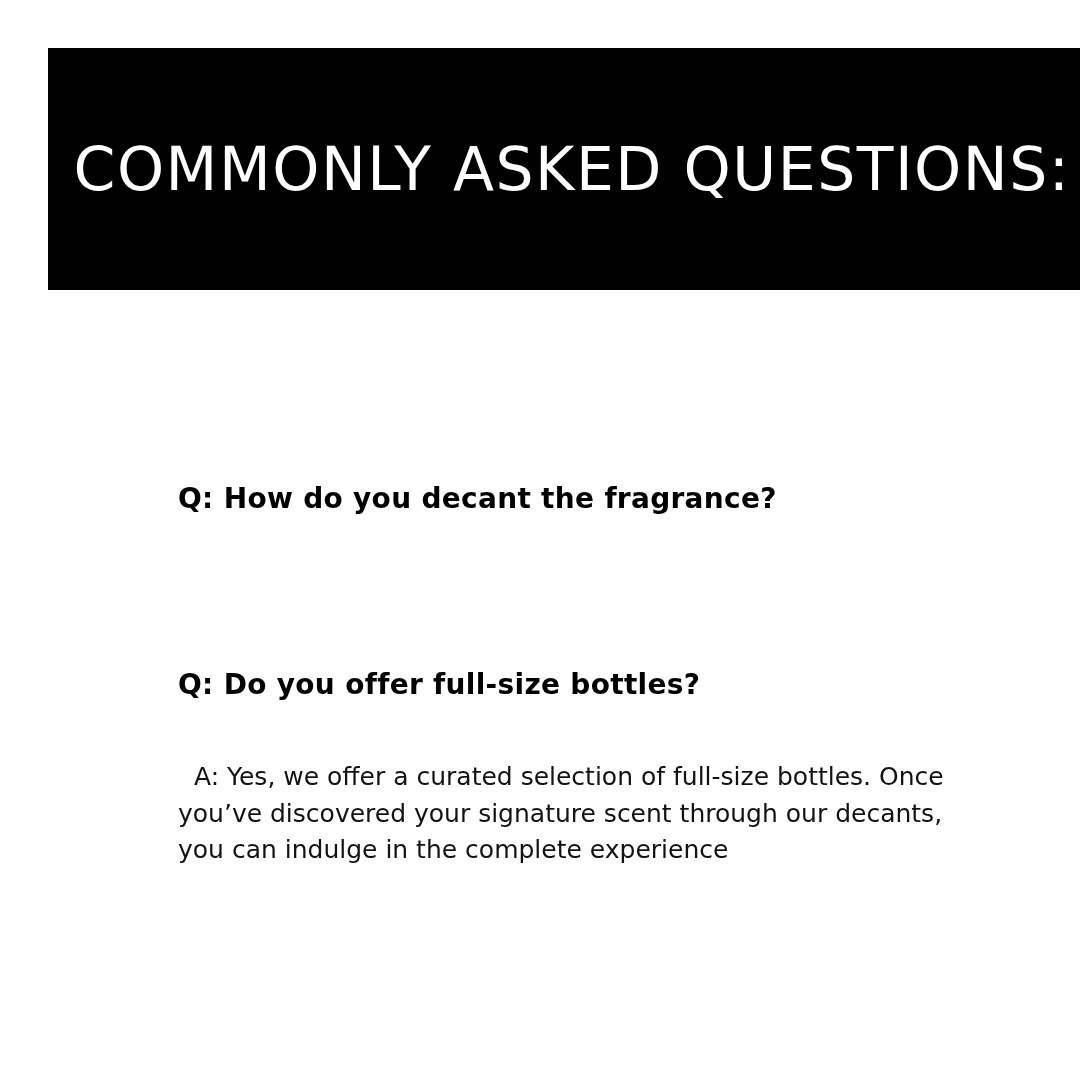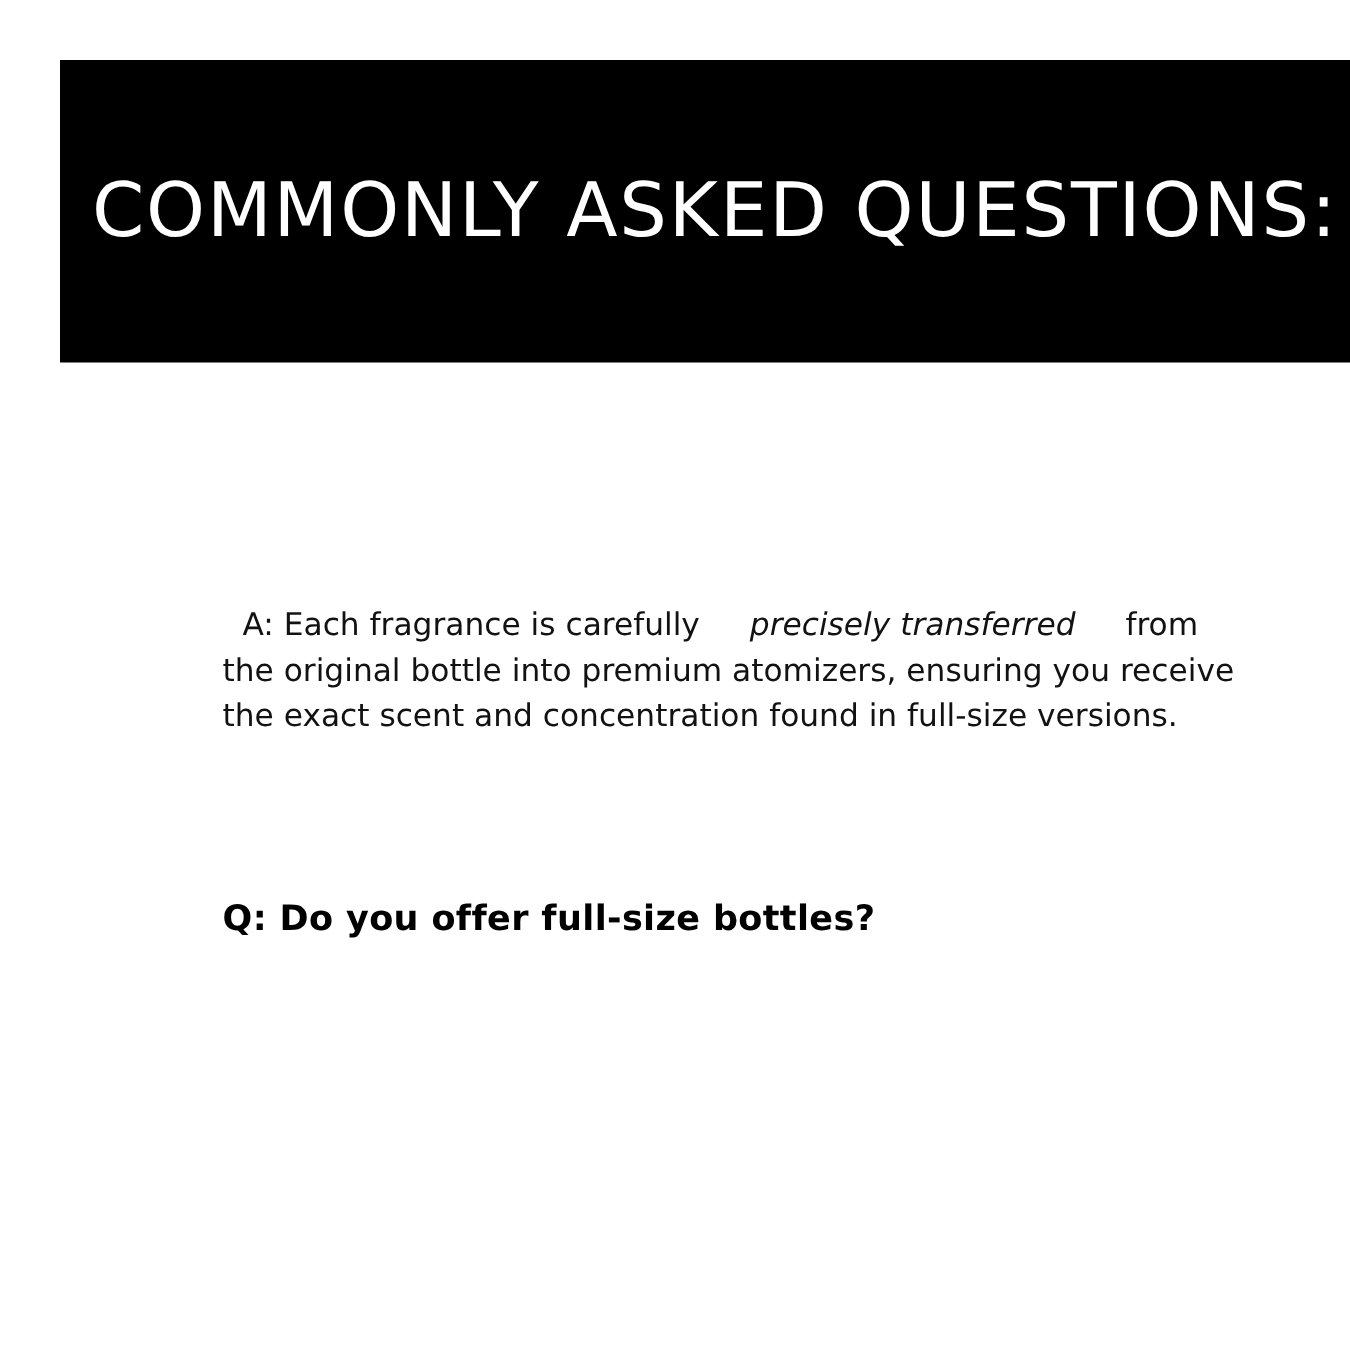--- a/index.html
+++ b/index.html
@@ -73,21 +73,22 @@
   <div class="header-band">
     <h1 class="header-title">COMMONLY ASKED QUESTIONS:</h1>
   </div>
 
   <div class="faq-body">
 
     <div class="faq-item">
     </div>
 
     <div class="faq-item">
-      <div class="answer"><span>A: Each fragrance is carefully </span><em>precisely transferred</em><span> from the original bottle into premium atomizers, ensuring you receive the exact scent and concentration found in full-size versions.</span></div>
+      <div class="question">Q: How do you decant the fragrance?</div>
     </div>
 
     <div class="faq-item">
       <div class="question">Q: Do you offer full-size bottles?</div>
+      <div class="answer"><span>A: Yes, we offer a curated selection of full-size bottles. Once you’ve discovered your signature scent through our decants, you can indulge in the complete experience</span><em></em><span></span></div>
     </div>
 
   </div>
 </div>
 
 </body></html>

